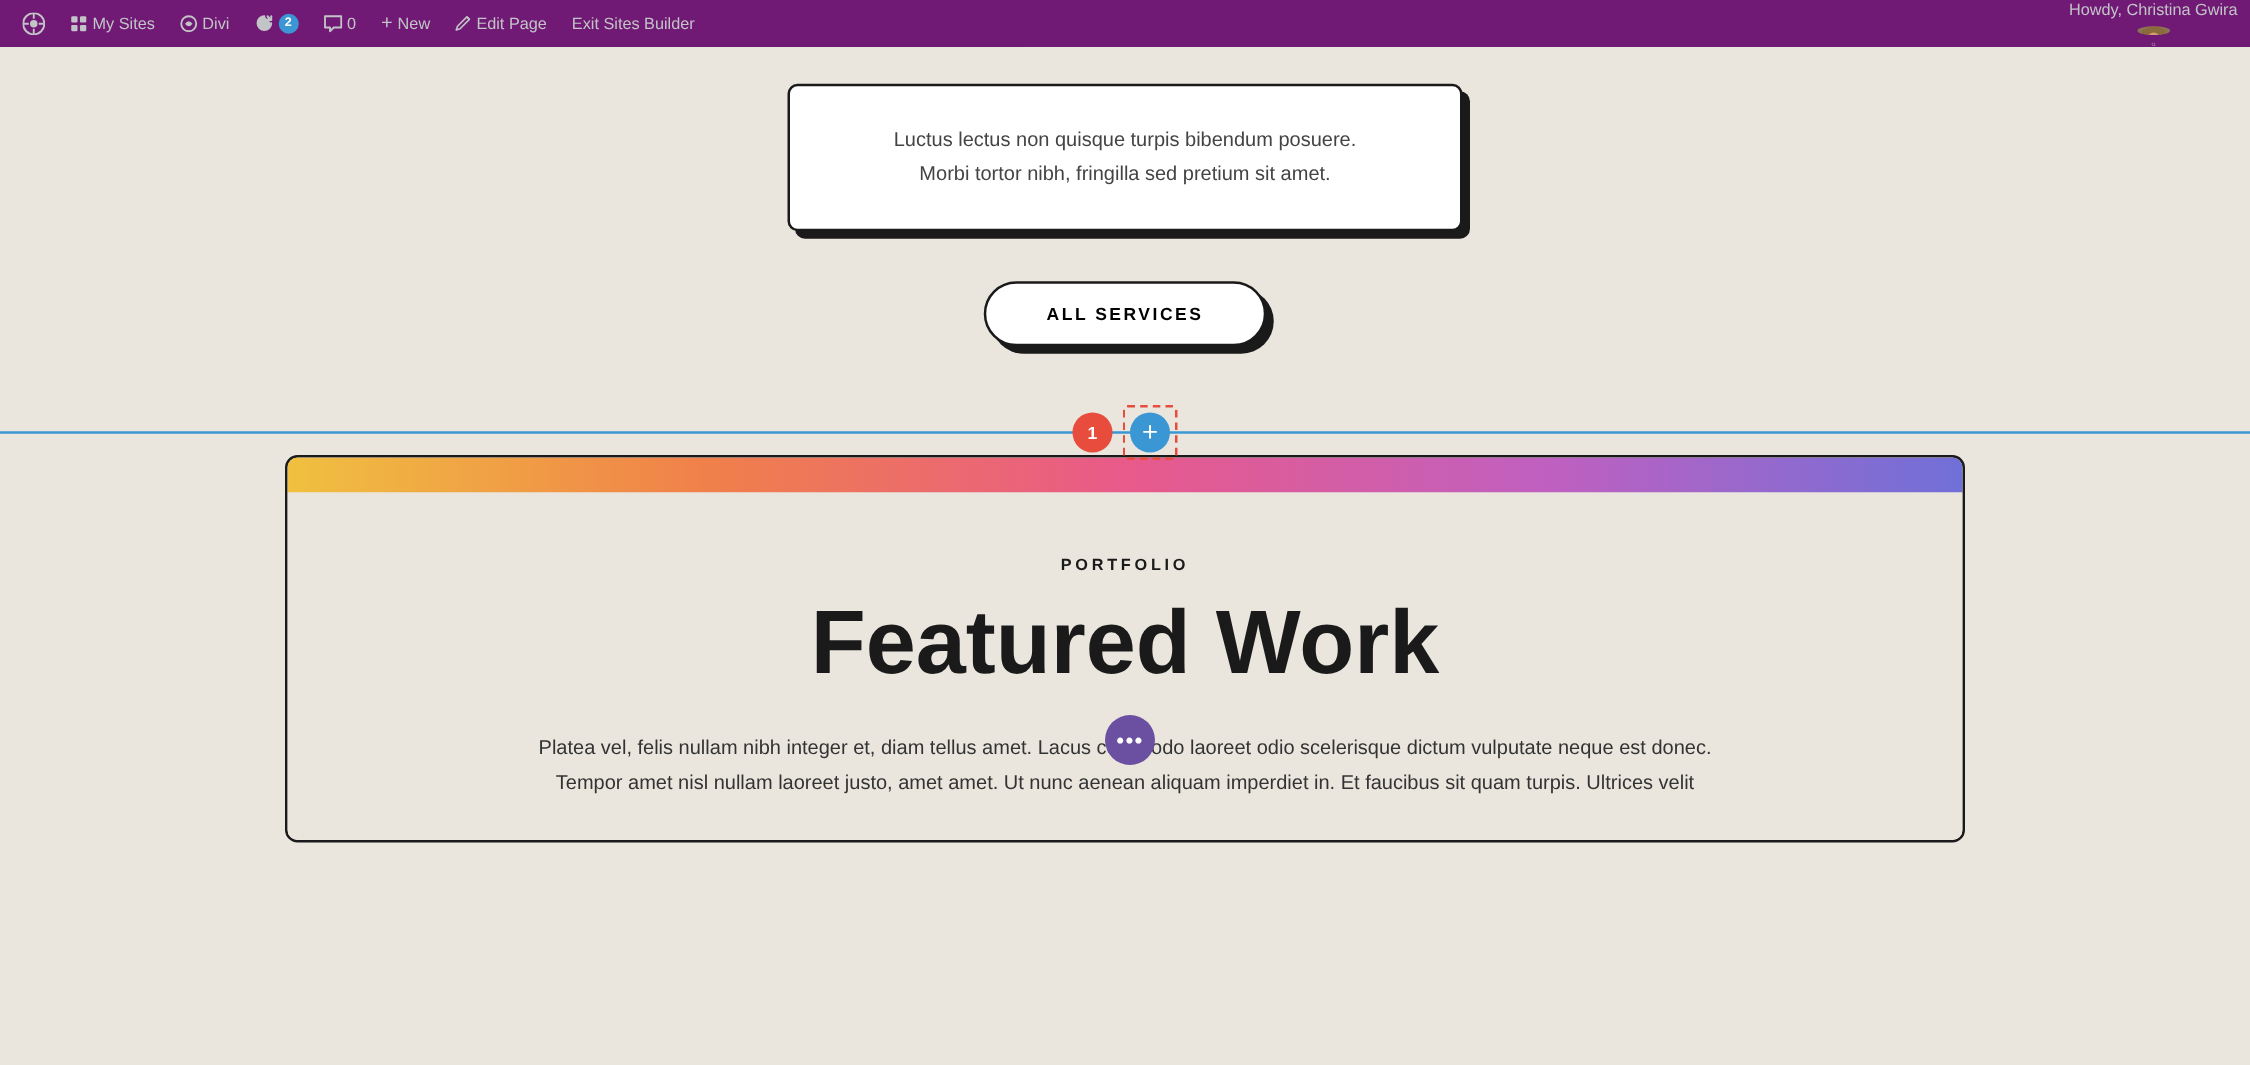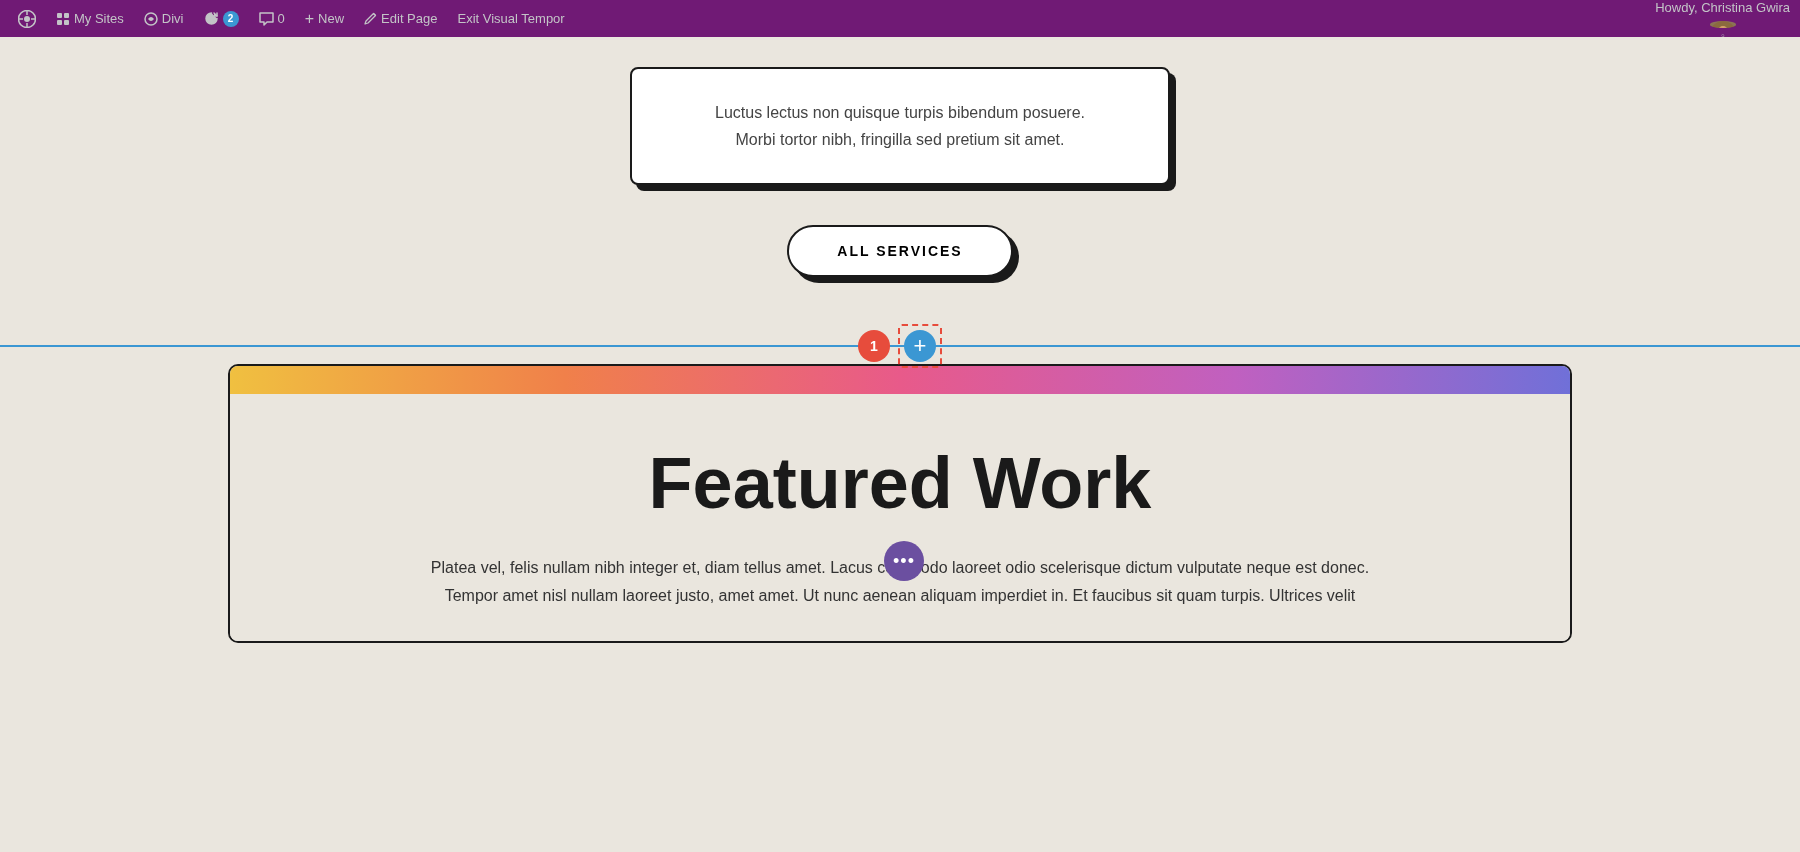--- a/index.html
+++ b/index.html
@@ -275,21 +275,21 @@
 
   <div class="admin-bar-item">
     <svg width="13" height="13" viewBox="0 0 13 13" fill="none" xmlns="http://www.w3.org/2000/svg">
       <path d="M1 12L4 11L11.5 3.5L9.5 1.5L2 9L1 12Z" stroke="#c3c4c7" stroke-width="1.3" stroke-linejoin="round" fill="none"></path>
       <path d="M9.5 1.5L11.5 3.5" stroke="#c3c4c7" stroke-width="1.3"></path>
     </svg>
     <span>Edit Page</span>
   </div>
 
   <div class="admin-bar-item">
-    <span>Exit Visual Tempor</span>
+    <span>Exit Sites Builder</span>
   </div>
 
   <div class="admin-bar-right">
     <span>Howdy, Christina Gwira</span>
     <div class="admin-avatar">
       <svg width="26" height="26" viewBox="0 0 26 26" xmlns="http://www.w3.org/2000/svg">
         <circle cx="13" cy="13" r="13" fill="#8b6a3e"></circle>
         <circle cx="13" cy="10" r="5" fill="#d4a06a"></circle>
         <ellipse cx="13" cy="24" rx="8" ry="6" fill="#d4a06a"></ellipse>
       </svg>
@@ -325,20 +325,21 @@
     <div class="add-row-btn-wrapper">
       <div class="add-row-btn">
         <span>+</span>
       </div>
     </div>
   </div>
 
   <div class="portfolio-section">
     <div class="portfolio-gradient-bar"></div>
     <div class="portfolio-inner">
+      <div class="portfolio-eyebrow">PORTFOLIO</div>
       <h2 class="portfolio-title">Featured Work</h2>
       <p class="portfolio-body">Platea vel, felis nullam nibh integer et, diam tellus amet. Lacus commodo laoreet odio scelerisque dictum vulputate neque est donec. Tempor amet nisl nullam laoreet justo, amet amet. Ut nunc aenean aliquam imperdiet in. Et faucibus sit quam turpis. Ultrices velit</p>
     </div>
 
     <div class="more-btn">
       <span>•••</span>
     </div>
   </div>
 
 </div>

